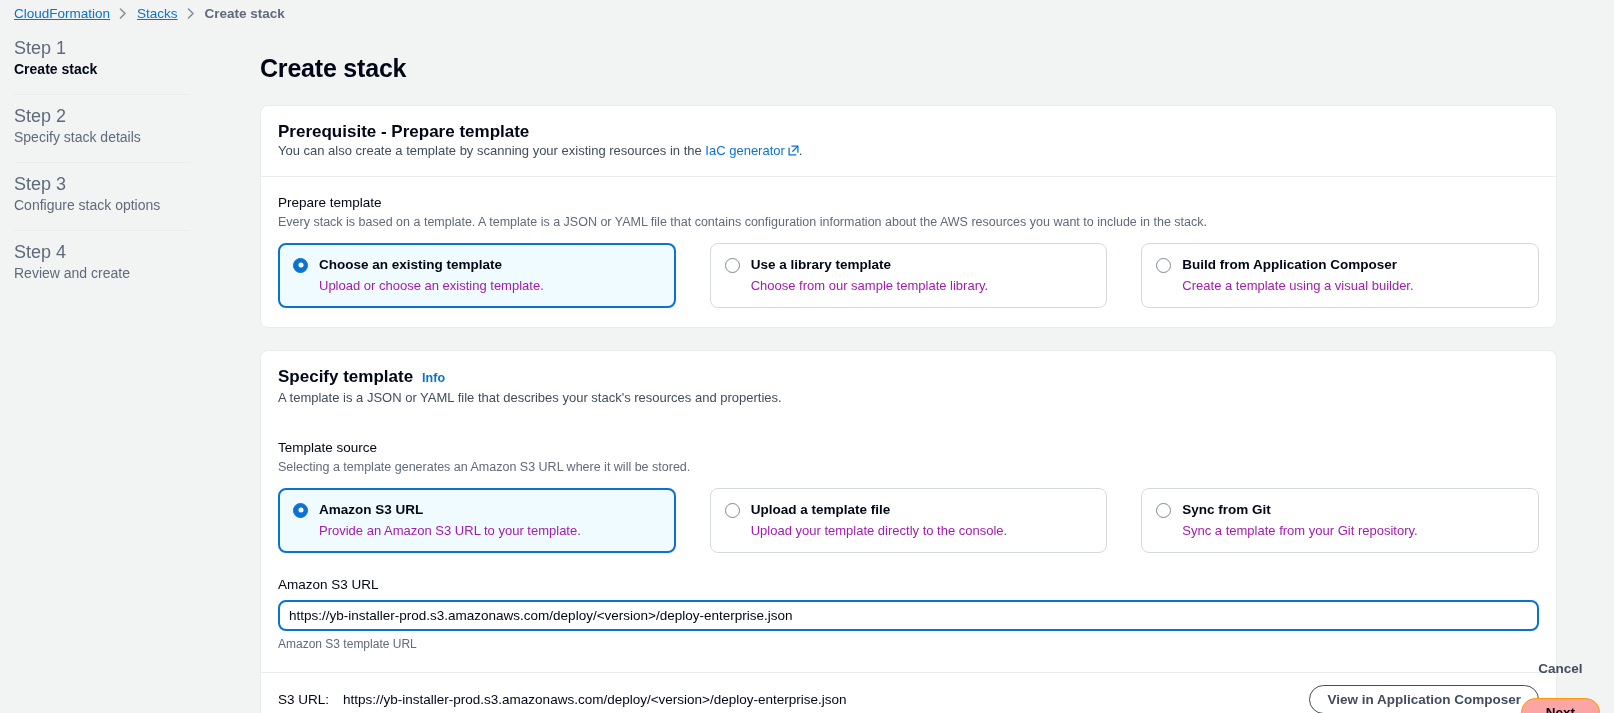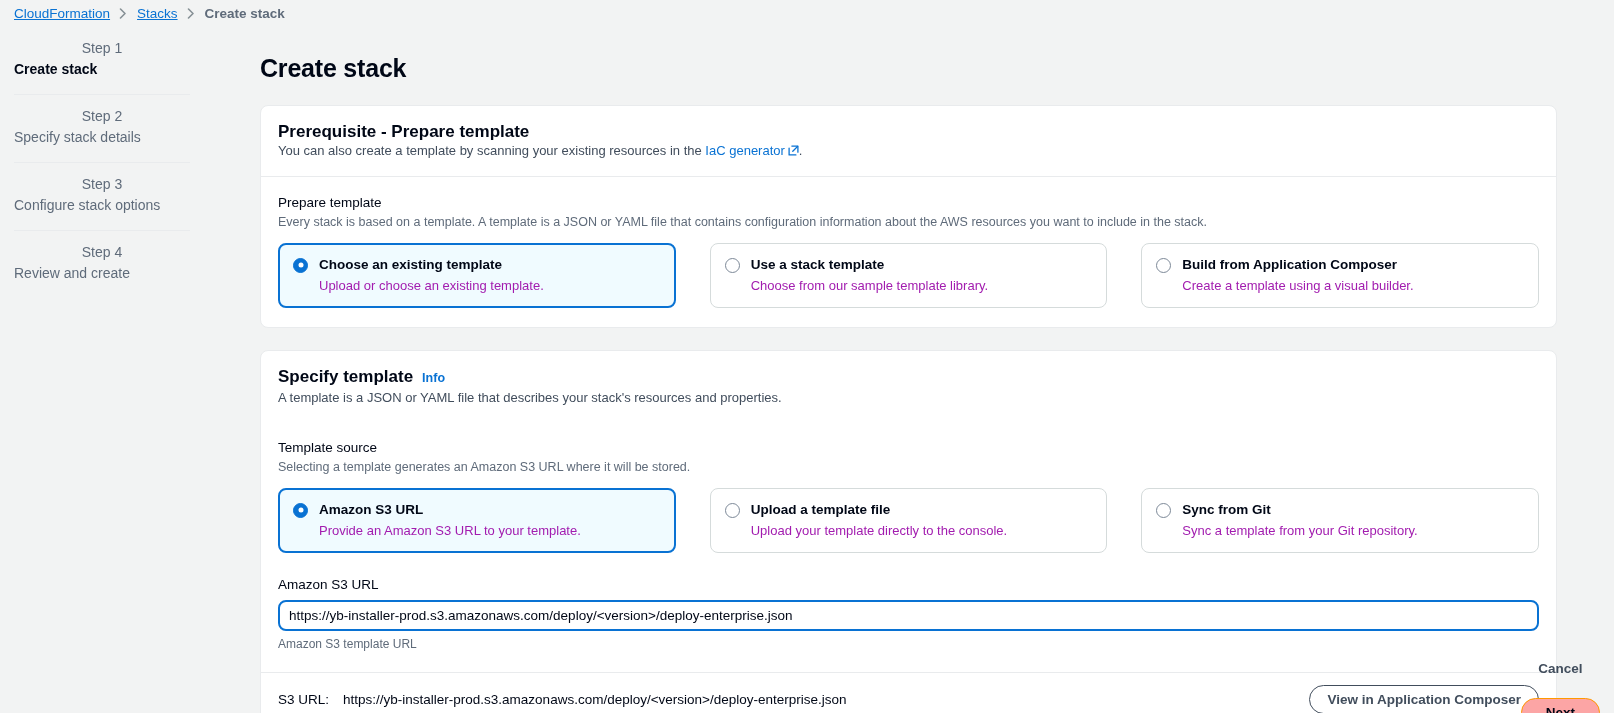--- a/index.html
+++ b/index.html
@@ -26,21 +26,21 @@
   .bc-current { color: #5f6b7a; font-weight: 700; }
   .bc-sep { color: #879196; font-size: 13px; }
   .bc-sep svg { display: block; }
 
   
   .sidebar {
     position: absolute; left: 14px; top: 40px;
     width: 176px;
   }
   .step { padding: 0 0 0 0; }
-  .step-num { font-size: 14px; color: #5f6b7a; line-height: 17px; text-align: center; }
+  .step-num { font-size: 18px; color: #5f6b7a; line-height: 17px; }
   .step-title { font-size: 14px; color: #5f6b7a; line-height: 20px; margin-top: 2px; }
   .step.active .step-title { color: #000716; font-weight: 700; }
   .step-div { height: 1px; background: #e9ebed; margin: 15px 0 13px 0; width: 176px; }
   .step-b { margin-bottom: 0; }
 
   
   .main { position: absolute; left: 260px; top: 36px; width: 1297px; }
   .page-title { font-size: 25px; font-weight: 700; color: #000716; letter-spacing: -0.2px; line-height: 30px; }
 
   .card {
@@ -223,21 +223,21 @@
           <div class="tile selected">
             <span class="radio on"></span>
             <span class="tile-text">
               <span class="tile-title">Choose an existing template</span>
               <span class="tile-desc">Upload or choose an existing template.</span>
             </span>
           </div>
           <div class="tile">
             <span class="radio"></span>
             <span class="tile-text">
-              <span class="tile-title">Use a stack template</span>
+              <span class="tile-title">Use a library template</span>
               <span class="tile-desc">Choose from our sample template library.</span>
             </span>
           </div>
           <div class="tile">
             <span class="radio"></span>
             <span class="tile-text">
               <span class="tile-title">Build from Application Composer</span>
               <span class="tile-desc">Create a template using a visual builder.</span>
             </span>
           </div>

